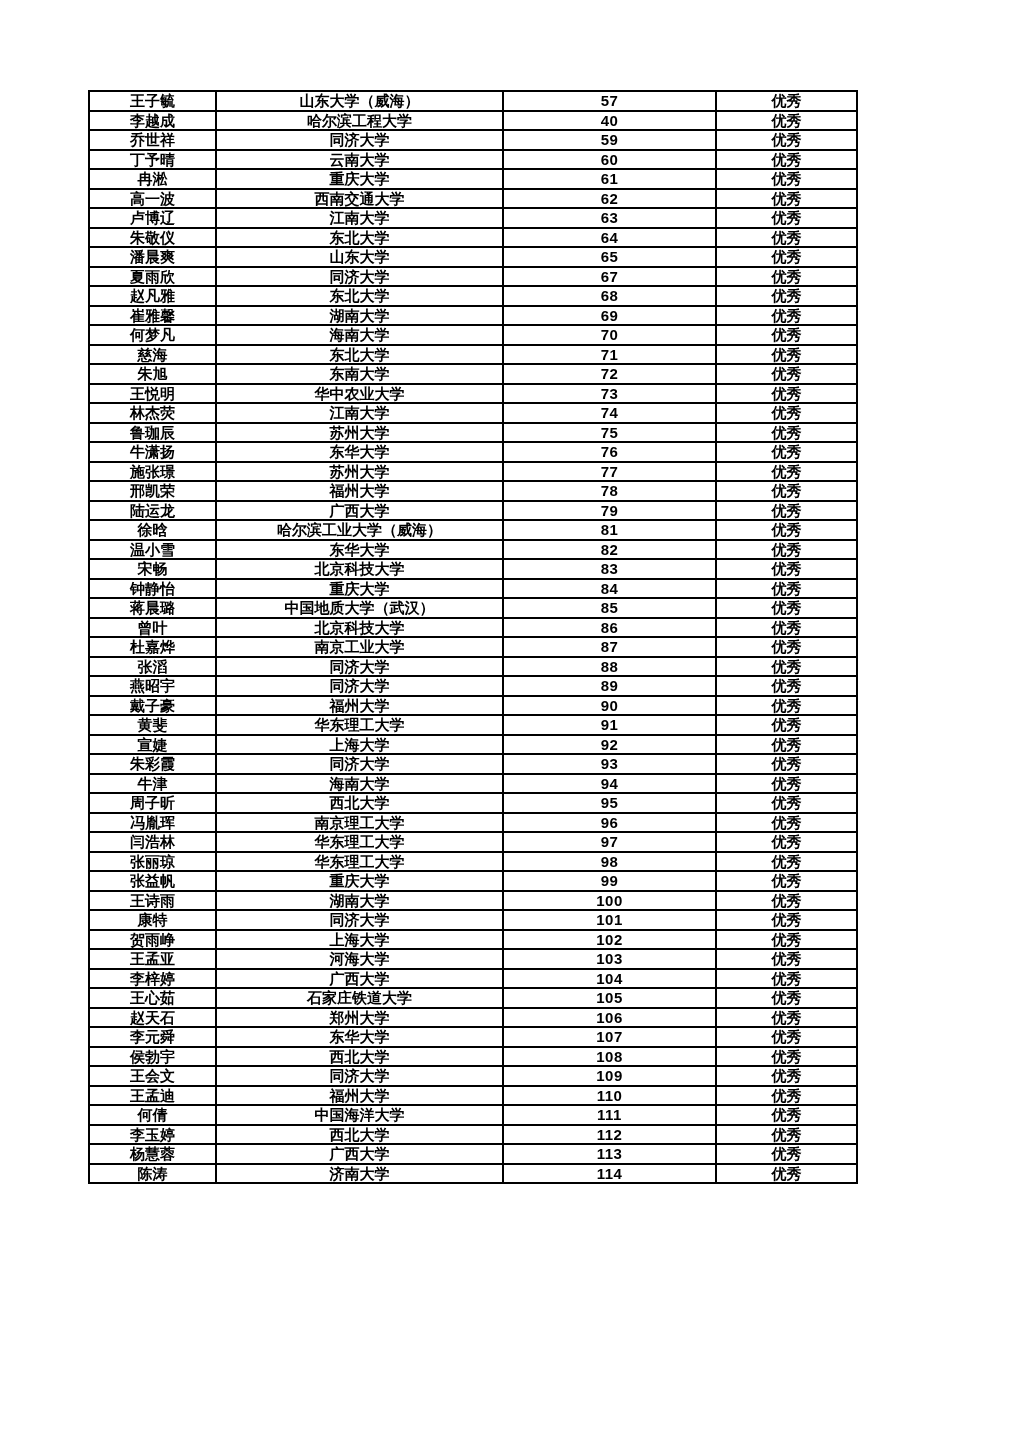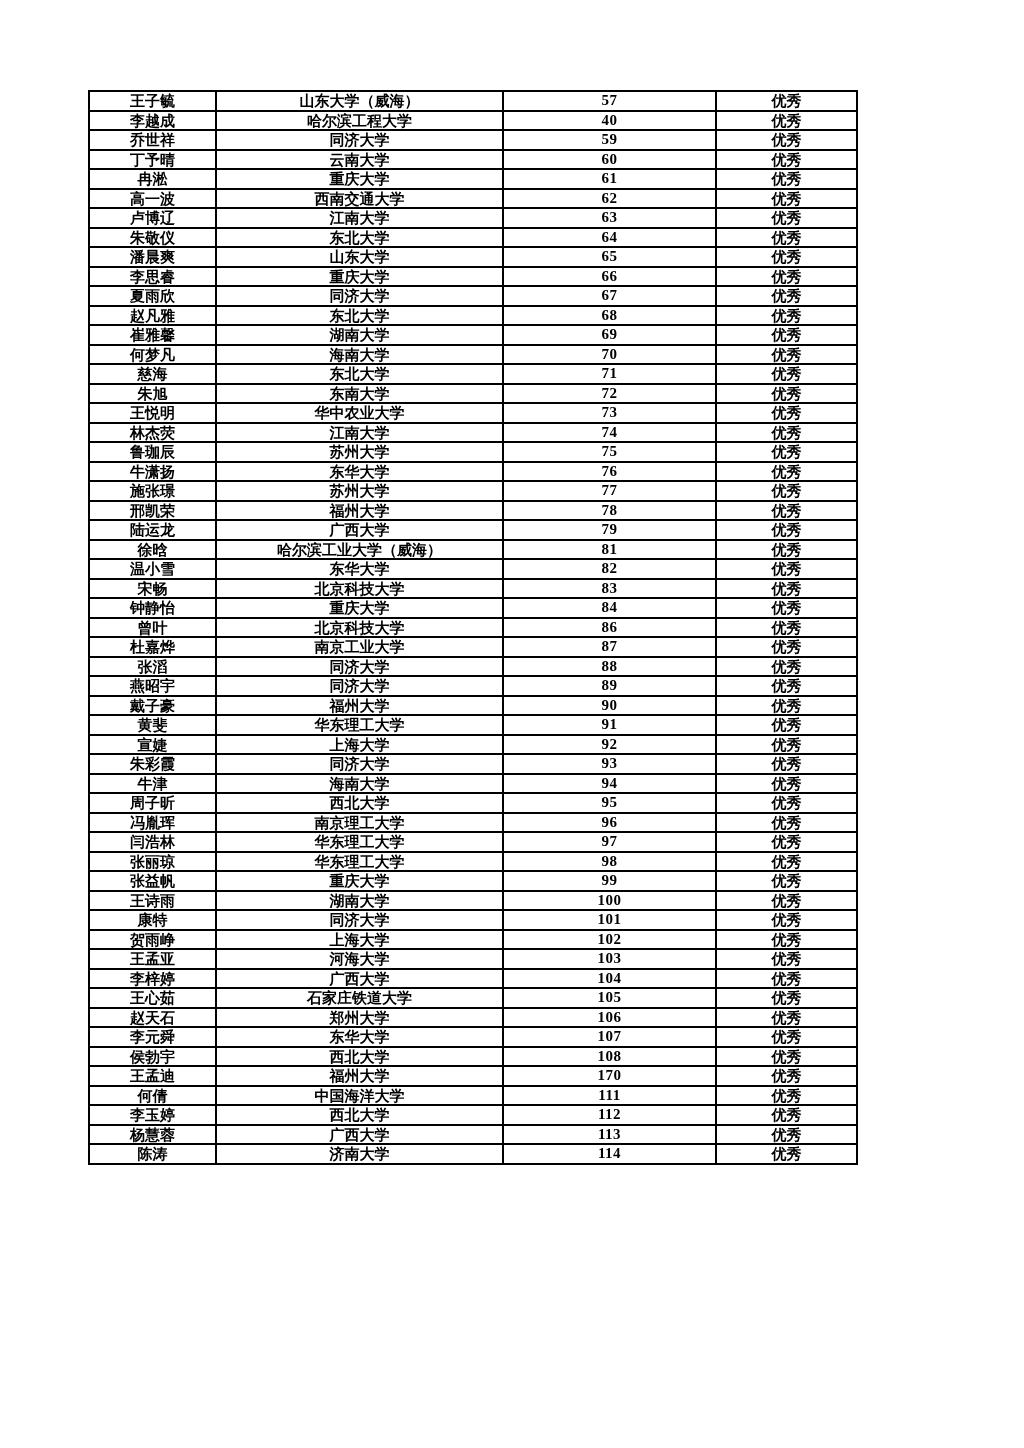--- a/index.html
+++ b/index.html
@@ -35,21 +35,21 @@
     font-weight: bold;
     line-height: 1;
     overflow: hidden;
     white-space: nowrap;
   }
   col.c-name   { width: 127px; }
   col.c-school { width: 287px; }
   col.c-num    { width: 213px; }
   col.c-grade  { width: 141px; }
   td.num-cell {
-    font-family: Liberation Serif, serif;
+    font-family: Liberation Sans, sans-serif;
     letter-spacing: 0.5px;
   }
 </style>
 </head>
 <body>
 
 <div class="sheet">
   <table class="roster">
     <colgroup>
       <col class="c-name">
@@ -106,26 +106,20 @@
           <td class="num-cell">64</td>
           <td>优秀</td>
         </tr>
         <tr>
           <td>潘晨爽</td>
           <td>山东大学</td>
           <td class="num-cell">65</td>
           <td>优秀</td>
         </tr>
         <tr>
-          <td>李思睿</td>
-          <td>重庆大学</td>
-          <td class="num-cell">66</td>
-          <td>优秀</td>
-        </tr>
-        <tr>
           <td>夏雨欣</td>
           <td>同济大学</td>
           <td class="num-cell">67</td>
           <td>优秀</td>
         </tr>
         <tr>
           <td>赵凡雅</td>
           <td>东北大学</td>
           <td class="num-cell">68</td>
           <td>优秀</td>
@@ -214,20 +208,26 @@
           <td class="num-cell">83</td>
           <td>优秀</td>
         </tr>
         <tr>
           <td>钟静怡</td>
           <td>重庆大学</td>
           <td class="num-cell">84</td>
           <td>优秀</td>
         </tr>
         <tr>
+          <td>蒋晨璐</td>
+          <td>中国地质大学（武汉）</td>
+          <td class="num-cell">85</td>
+          <td>优秀</td>
+        </tr>
+        <tr>
           <td>曾叶</td>
           <td>北京科技大学</td>
           <td class="num-cell">86</td>
           <td>优秀</td>
         </tr>
         <tr>
           <td>杜嘉烨</td>
           <td>南京工业大学</td>
           <td class="num-cell">87</td>
           <td>优秀</td>
@@ -352,23 +352,29 @@
           <td class="num-cell">107</td>
           <td>优秀</td>
         </tr>
         <tr>
           <td>侯勃宇</td>
           <td>西北大学</td>
           <td class="num-cell">108</td>
           <td>优秀</td>
         </tr>
         <tr>
+          <td>王会文</td>
+          <td>同济大学</td>
+          <td class="num-cell">109</td>
+          <td>优秀</td>
+        </tr>
+        <tr>
           <td>王孟迪</td>
           <td>福州大学</td>
-          <td class="num-cell">170</td>
+          <td class="num-cell">110</td>
           <td>优秀</td>
         </tr>
         <tr>
           <td>何倩</td>
           <td>中国海洋大学</td>
           <td class="num-cell">111</td>
           <td>优秀</td>
         </tr>
         <tr>
           <td>李玉婷</td>

